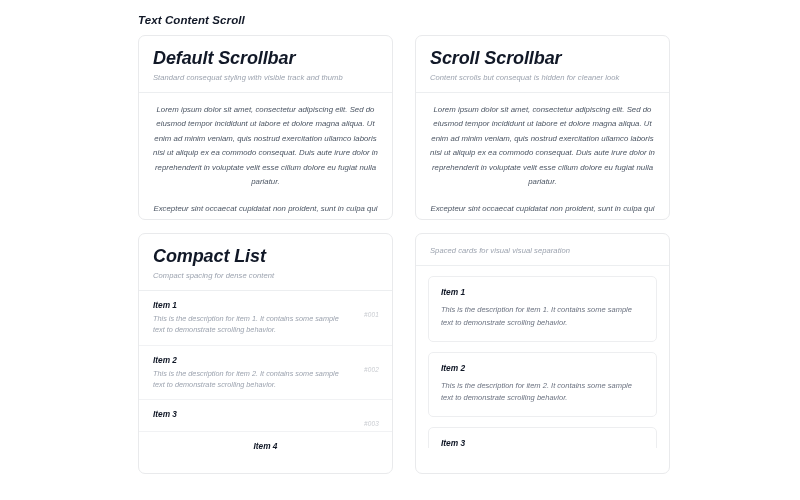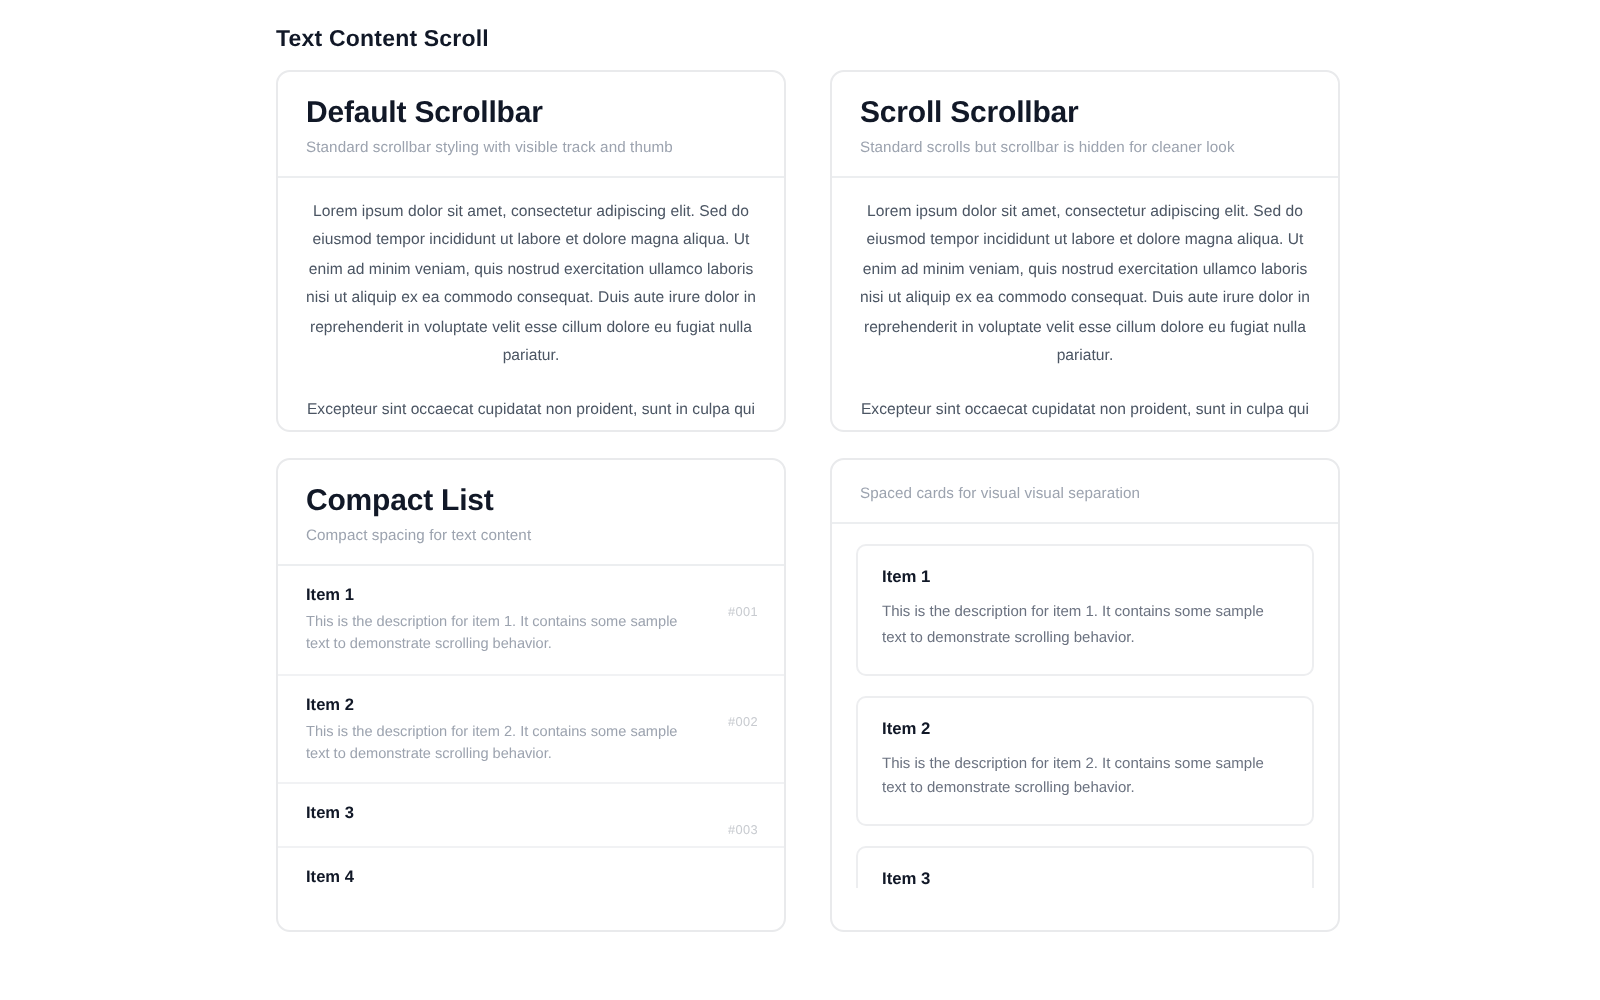--- a/index.html
+++ b/index.html
@@ -15,20 +15,21 @@
     font-family: "Liberation Sans", sans-serif;
     color: #111827;
     -webkit-font-smoothing: antialiased;
   }
 
   .page {
     width: 800px;
     height: 500px;
     padding: 14px 130px 12px 138px;
     overflow: hidden;
+    font-style: italic;
   }
 
   
   .section { margin-bottom: 13px; }
 
   .section-title {
     font-size: 11.5px;
     font-weight: bold;
     color: #111827;
     letter-spacing: 0.1px;
@@ -51,21 +52,21 @@
     display: flex;
     flex-direction: column;
   }
 
   .card-head {
     padding: 12px 14px 10px 14px;
     border-bottom: 1px solid #eceef0;
   }
 
   .card-title {
-    font-size: 15px;
+    font-size: 18px;
     font-weight: bold;
     color: #111827;
     letter-spacing: -0.1px;
     margin-bottom: 4px;
   }
 
   .card-sub {
     font-size: 7.6px;
     color: #9ca3af;
     letter-spacing: 0.05px;
@@ -116,21 +117,21 @@
   .text-card .card-body { height: 126px; }
 
   
   .list-card .card-body { height: 182px; padding: 0; }
 
   .compact-item {
     padding: 9px 14px 9px 14px;
     border-bottom: 1px solid #f1f2f4;
     position: relative;
   }
-  .compact-item:last-child { border-bottom: none; }
+  .compact-item:last-child { border-bottom: none; text-align: center; }
 
   .compact-name {
     font-size: 8.3px;
     font-weight: bold;
     color: #111827;
     margin-bottom: 3px;
   }
 
   .compact-desc {
     font-size: 7.3px;
@@ -179,50 +180,50 @@
 <div class="page">
 
   <div class="section">
     <div class="section-title">Text Content Scroll</div>
 
     <div class="section-grid">
 
       <div class="card text-card">
         <div class="card-head">
           <div class="card-title">Default Scrollbar</div>
-          <div class="card-sub">Standard scrollbar styling with visible track and thumb</div>
+          <div class="card-sub">Standard consequat styling with visible track and thumb</div>
         </div>
         <div class="card-body scroll-default">
           <p class="para">Lorem ipsum dolor sit amet, consectetur adipiscing elit. Sed do eiusmod tempor incididunt ut labore et dolore magna aliqua. Ut enim ad minim veniam, quis nostrud exercitation ullamco laboris nisi ut aliquip ex ea commodo consequat. Duis aute irure dolor in reprehenderit in voluptate velit esse cillum dolore eu fugiat nulla pariatur.</p>
           <p class="para">Excepteur sint occaecat cupidatat non proident, sunt in culpa qui officia deserunt mollit anim id est laborum. Sed ut perspiciatis unde omnis iste natus error sit voluptatem accusantium doloremque laudantium, totam rem aperiam, eaque ipsa quae ab illo inventore veritatis et quasi architecto beatae vitae dicta sunt explicabo.</p>
         </div>
       </div>
 
       <div class="card text-card">
         <div class="card-head">
           <div class="card-title">Scroll Scrollbar</div>
-          <div class="card-sub">Standard scrolls but scrollbar is hidden for cleaner look</div>
+          <div class="card-sub">Content scrolls but consequat is hidden for cleaner look</div>
         </div>
         <div class="card-body scroll-hidden">
           <p class="para">Lorem ipsum dolor sit amet, consectetur adipiscing elit. Sed do eiusmod tempor incididunt ut labore et dolore magna aliqua. Ut enim ad minim veniam, quis nostrud exercitation ullamco laboris nisi ut aliquip ex ea commodo consequat. Duis aute irure dolor in reprehenderit in voluptate velit esse cillum dolore eu fugiat nulla pariatur.</p>
           <p class="para">Excepteur sint occaecat cupidatat non proident, sunt in culpa qui officia deserunt mollit anim id est laborum. Sed ut perspiciatis unde omnis iste natus error sit voluptatem accusantium doloremque laudantium, totam rem aperiam, eaque ipsa quae ab illo inventore veritatis et quasi architecto beatae vitae dicta sunt explicabo.</p>
         </div>
       </div>
 
     </div>
   </div>
 
   <div class="section">
 
     <div class="section-grid">
 
       <div class="card list-card">
         <div class="card-head">
           <div class="card-title">Compact List</div>
-          <div class="card-sub">Compact spacing for text content</div>
+          <div class="card-sub">Compact spacing for dense content</div>
         </div>
         <div class="card-body scroll-default">
 
           <div class="compact-item">
             <div class="compact-name">Item 1</div>
             <div class="compact-desc">This is the description for item 1. It contains some sample text to demonstrate scrolling behavior.</div>
             <div class="compact-badge">#001</div>
           </div>
 
           <div class="compact-item">

